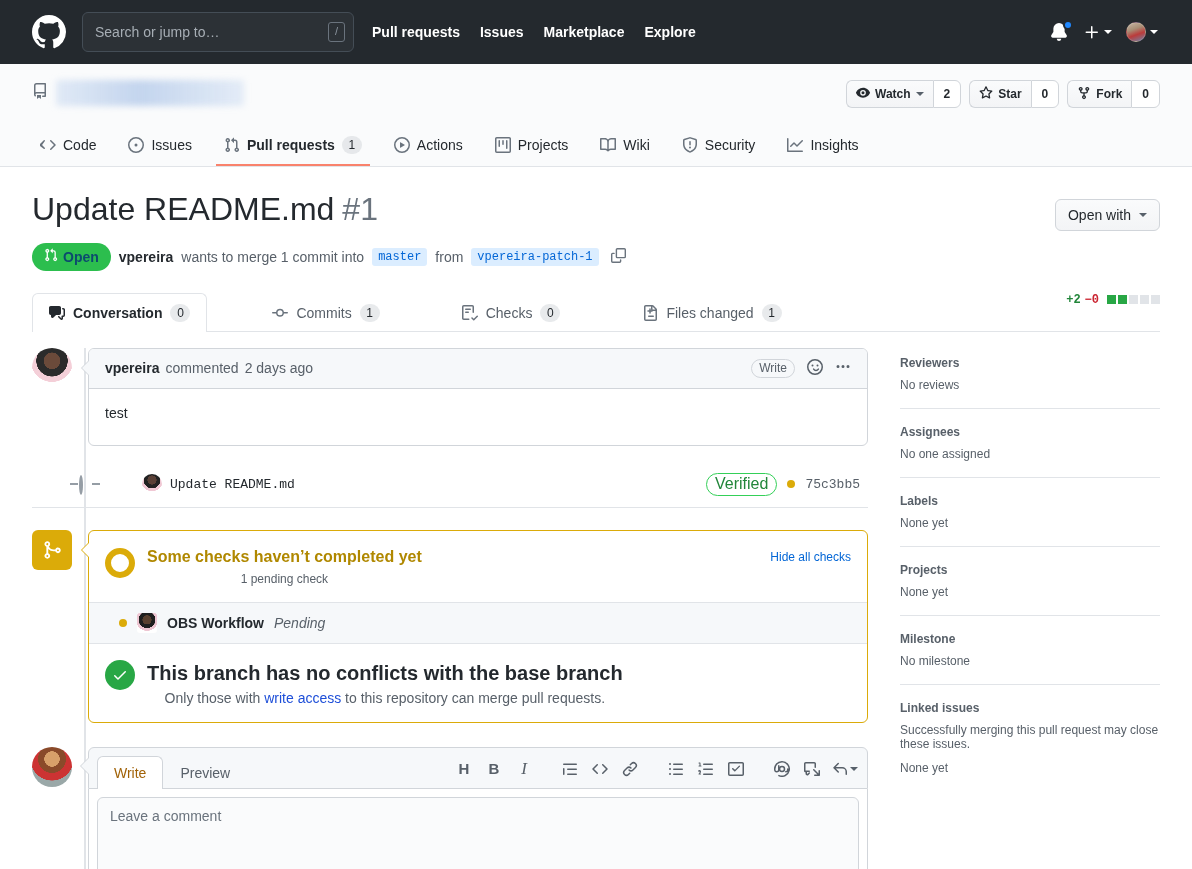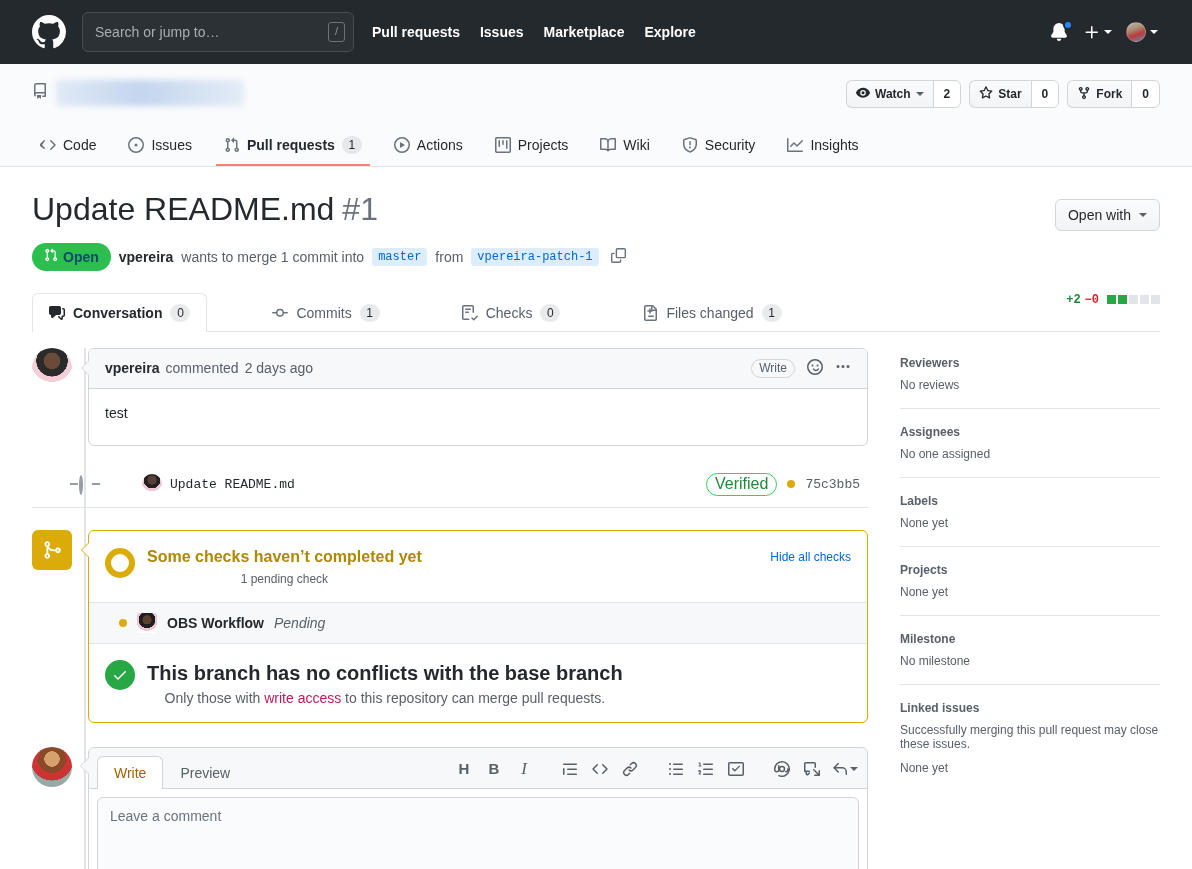--- a/index.html
+++ b/index.html
@@ -300,21 +300,21 @@
     border-top: 1px solid #e1e4e8;
     padding: 16px; display: flex; align-items: flex-start; gap: 12px;
   }
   .green-circle {
     width: 30px; height: 30px; border-radius: 50%;
     background: #28a745; color: #fff; flex: none;
     display: flex; align-items: center; justify-content: center;
   }
   .conflict-title { font-size: 20px; font-weight: bold; color: #24292e; line-height: 1.3; }
   .conflict-sub { font-size: 14px; color: #586069; margin-top: 4px; }
-  .conflict-sub a { color: #be185d; text-decoration: none; }
+  .conflict-sub a { color: #1d4ed8; text-decoration: none; }
 
   
   .newcomment { position: relative; display: flex; margin-top: 24px; z-index: 1; }
   .form-box { flex: 1; position: relative; }
   .form-tabs {
     display: flex; align-items: flex-end;
     border-bottom: 1px solid #d1d5da;
     background: #f6f8fa;
     border: 1px solid #d1d5da;
     border-radius: 6px 6px 0 0;

